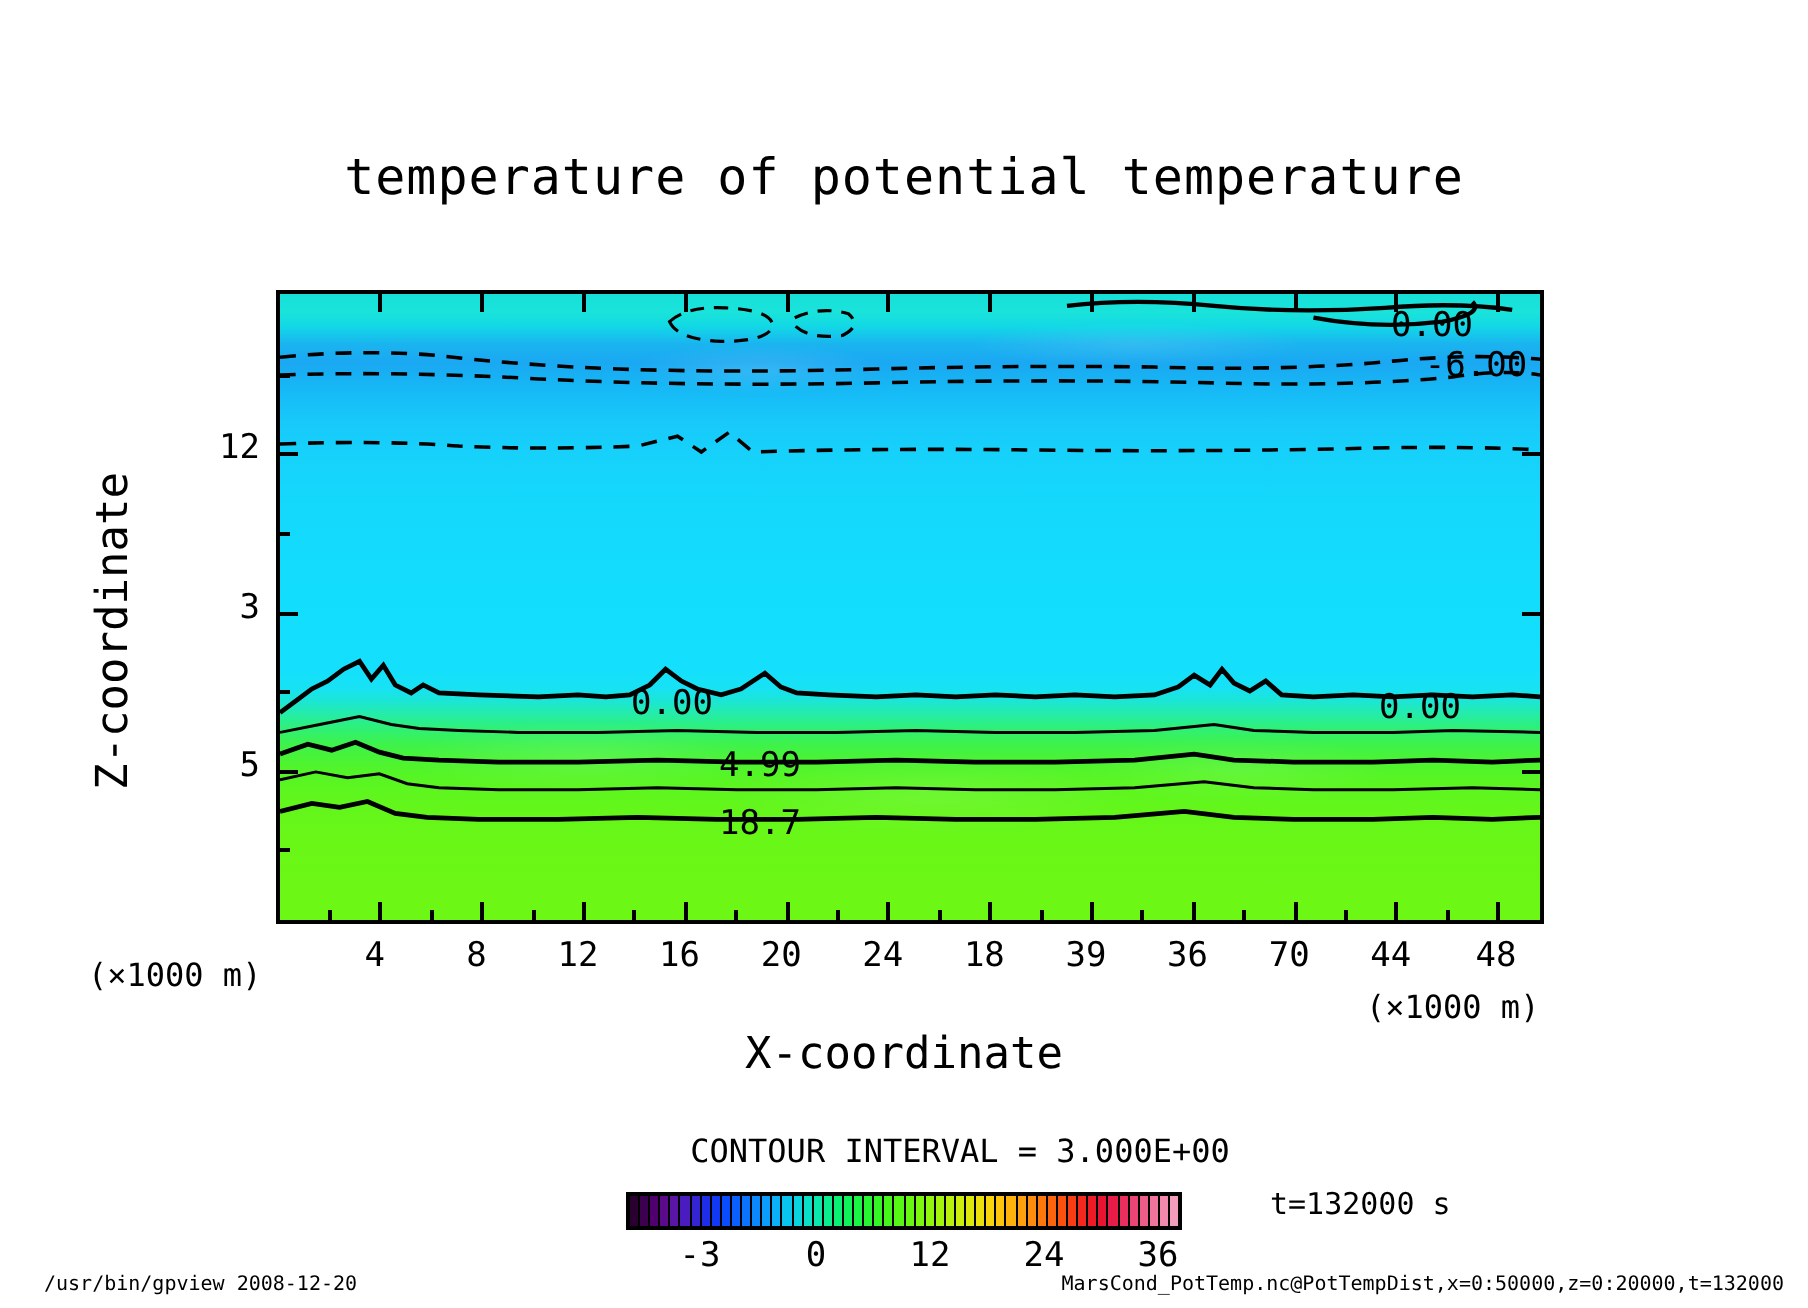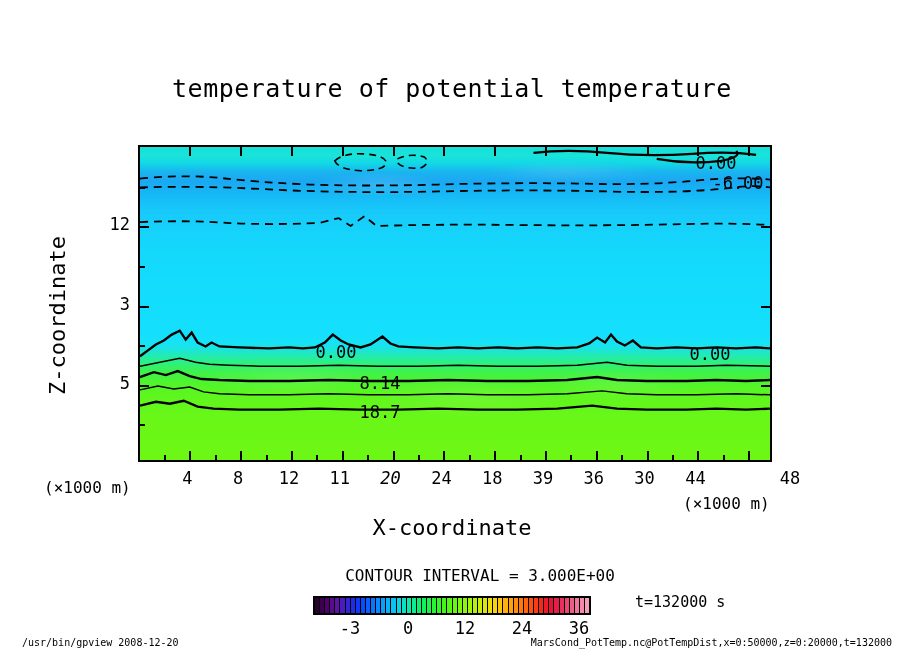--- a/index.html
+++ b/index.html
@@ -289,21 +289,21 @@
     <path d="M 0 246 L 18 242 L 34 245 L 50 243 L 64 248 L 80 250 L 110 251 L 150 251
              L 190 250 L 230 251 L 270 251 L 310 250 L 350 251 L 390 251 L 430 250
              L 465 247 L 490 250 L 520 251 L 560 251 L 600 250 L 634 251" fill="none" stroke="#000" stroke-width="1.5"></path>
 
     <path d="M 0 262 L 16 258 L 30 260 L 44 257 L 58 263 L 74 265 L 100 266 L 140 266
              L 180 265 L 220 266 L 260 266 L 300 265 L 340 266 L 380 266 L 420 265
              L 455 262 L 480 265 L 510 266 L 550 266 L 580 265 L 610 266 L 634 265" fill="none" stroke="#000" stroke-width="2.4"></path>
   </svg>
 
   <div class="clabel" style="left:196px; top:205px;">0.00</div>
-  <div class="clabel" style="left:240px; top:236px;">8.14</div>
+  <div class="clabel" style="left:240px; top:236px;">4.99</div>
   <div class="clabel" style="left:240px; top:265px;">18.7</div>
   <div class="clabel" style="left:570px; top:207px;">0.00</div>
   <div class="clabel" style="left:576px; top:16px;">0.00</div>
   <div class="clabel" style="left:598px; top:36px;">-6.00</div>
 
   <div class="tick-x" style="left:49.4px;"></div>
   <div class="tick-x" style="left:100.2px;"></div>
   <div class="tick-x" style="left:151.0px;"></div>
   <div class="tick-x" style="left:201.8px;"></div>
   <div class="tick-x" style="left:252.6px;"></div>
@@ -348,29 +348,29 @@
   <div class="tick-y minor" style="top:198.1px;"></div>
   <div class="tick-y minor" style="top:277.4px;"></div>
   <div class="tick-y right" style="top:79.3px;"></div>
   <div class="tick-y right" style="top:158.5px;"></div>
   <div class="tick-y right" style="top:237.8px;"></div>
 </div>
 
 <div class="xtick-label" style="left:187.4px;">4</div>
 <div class="xtick-label" style="left:238.2px;">8</div>
 <div class="xtick-label" style="left:289.0px;">12</div>
-<div class="xtick-label" style="left:339.8px;">11</div>
-<div class="xtick-label" style="left:390.6px;font-style:italic;">20</div>
+<div class="xtick-label" style="left:339.8px;">16</div>
+<div class="xtick-label" style="left:390.6px;">20</div>
 <div class="xtick-label" style="left:441.4px;">24</div>
 <div class="xtick-label" style="left:492.2px;">18</div>
 <div class="xtick-label" style="left:543.0px;">39</div>
 <div class="xtick-label" style="left:593.8px;">36</div>
-<div class="xtick-label" style="left:644.6px;">30</div>
+<div class="xtick-label" style="left:644.6px;">70</div>
 <div class="xtick-label" style="left:695.4px;">44</div>
-<div class="xtick-label" style="left:790px;">48</div>
+<div class="xtick-label" style="left:748px;">48</div>
 
 <div id="ytick-wrap">
   <div class="ytick-label" style="top:79.3px;">12</div>
   <div class="ytick-label" style="top:158.5px;">3</div>
   <div class="ytick-label" style="top:237.8px;">5</div>
 </div>
 
 <div id="ylabel">Z-coordinate</div>
 <div id="xlabel">X-coordinate</div>
 <div id="unit-left">(×1000 m)</div>

